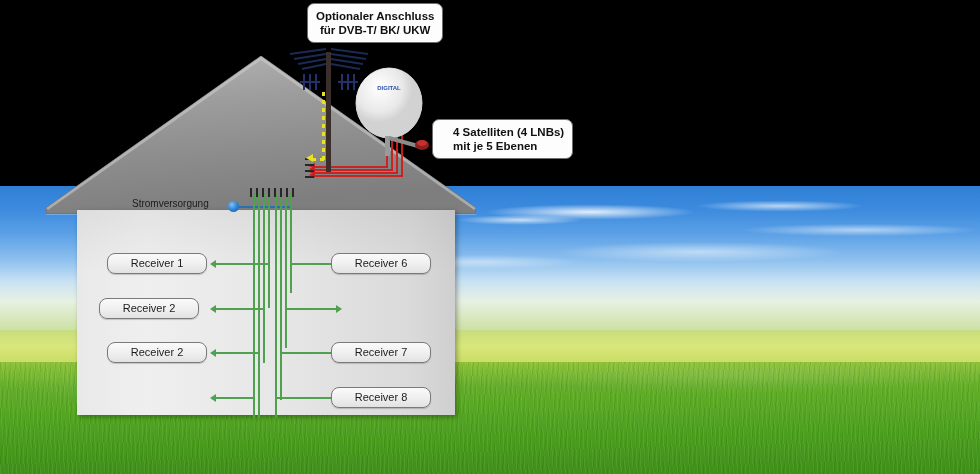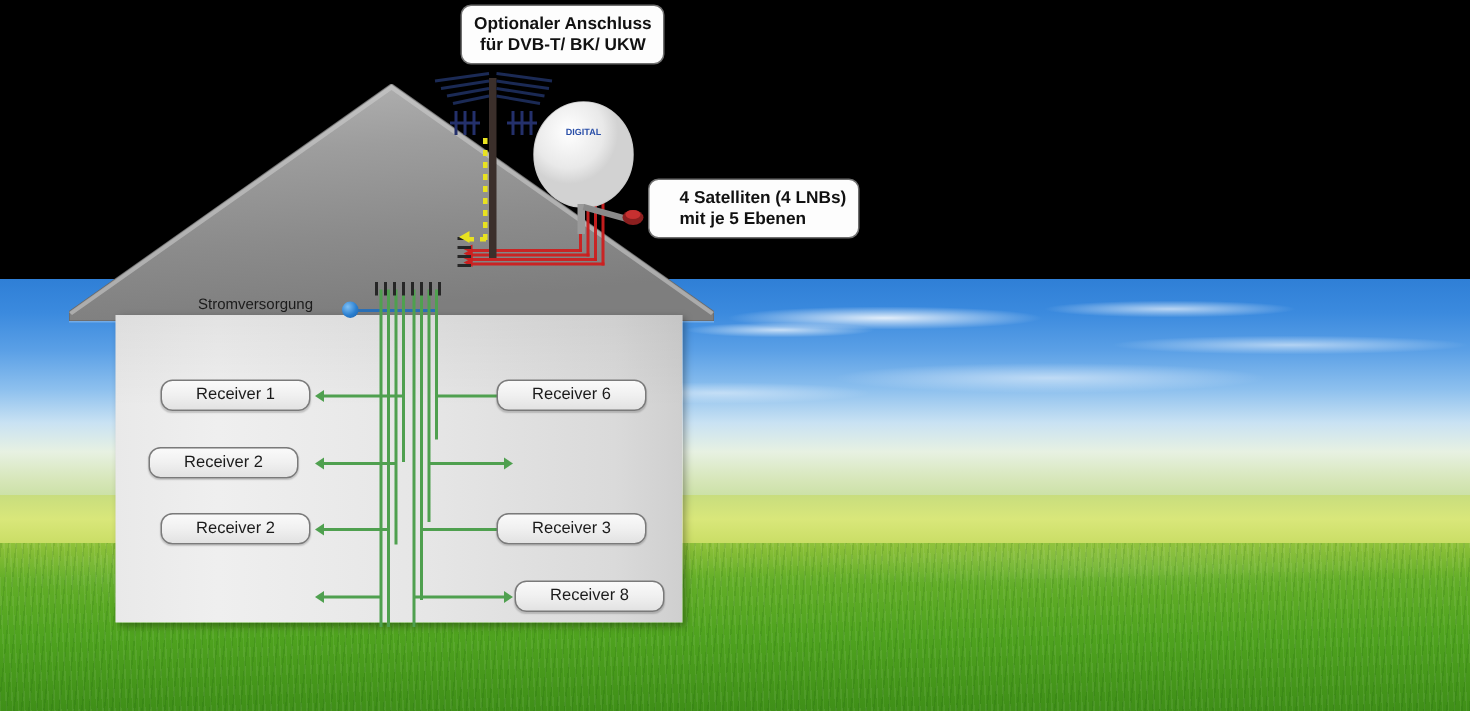--- a/index.html
+++ b/index.html
@@ -247,22 +247,22 @@
   <div class="arrow-r" style="left:336px;top:260px;"></div>
   <div class="arrow-r" style="left:336px;top:305px;"></div>
   <div class="arrow-r" style="left:336px;top:349px;"></div>
   <div class="arrow-r" style="left:336px;top:394px;"></div>
 
   <div class="receiver" style="left:107px;top:253px;">Receiver 1</div>
   <div class="receiver" style="left:99px;top:298px;">Receiver 2</div>
   <div class="receiver" style="left:107px;top:342px;">Receiver 2</div>
 
   <div class="receiver" style="left:331px;top:253px;">Receiver 6</div>
-  <div class="receiver" style="left:331px;top:342px;">Receiver 3</div>
-  <div class="receiver" style="left:331px;top:387px;margin-left:12px;">Receiver 8</div>
+  <div class="receiver" style="left:331px;top:342px;">Receiver 7</div>
+  <div class="receiver" style="left:331px;top:387px;">Receiver 8</div>
 
   <div class="callout" id="callout-dvb">
     <div>Optionaler Anschluss</div>
     <div>für DVB-T/ BK/ UKW</div>
   </div>
 
   <div class="callout" id="callout-sat">
     <div>4 Satelliten (4 LNBs)</div>
     <div>mit je 5 Ebenen</div>
   </div>

